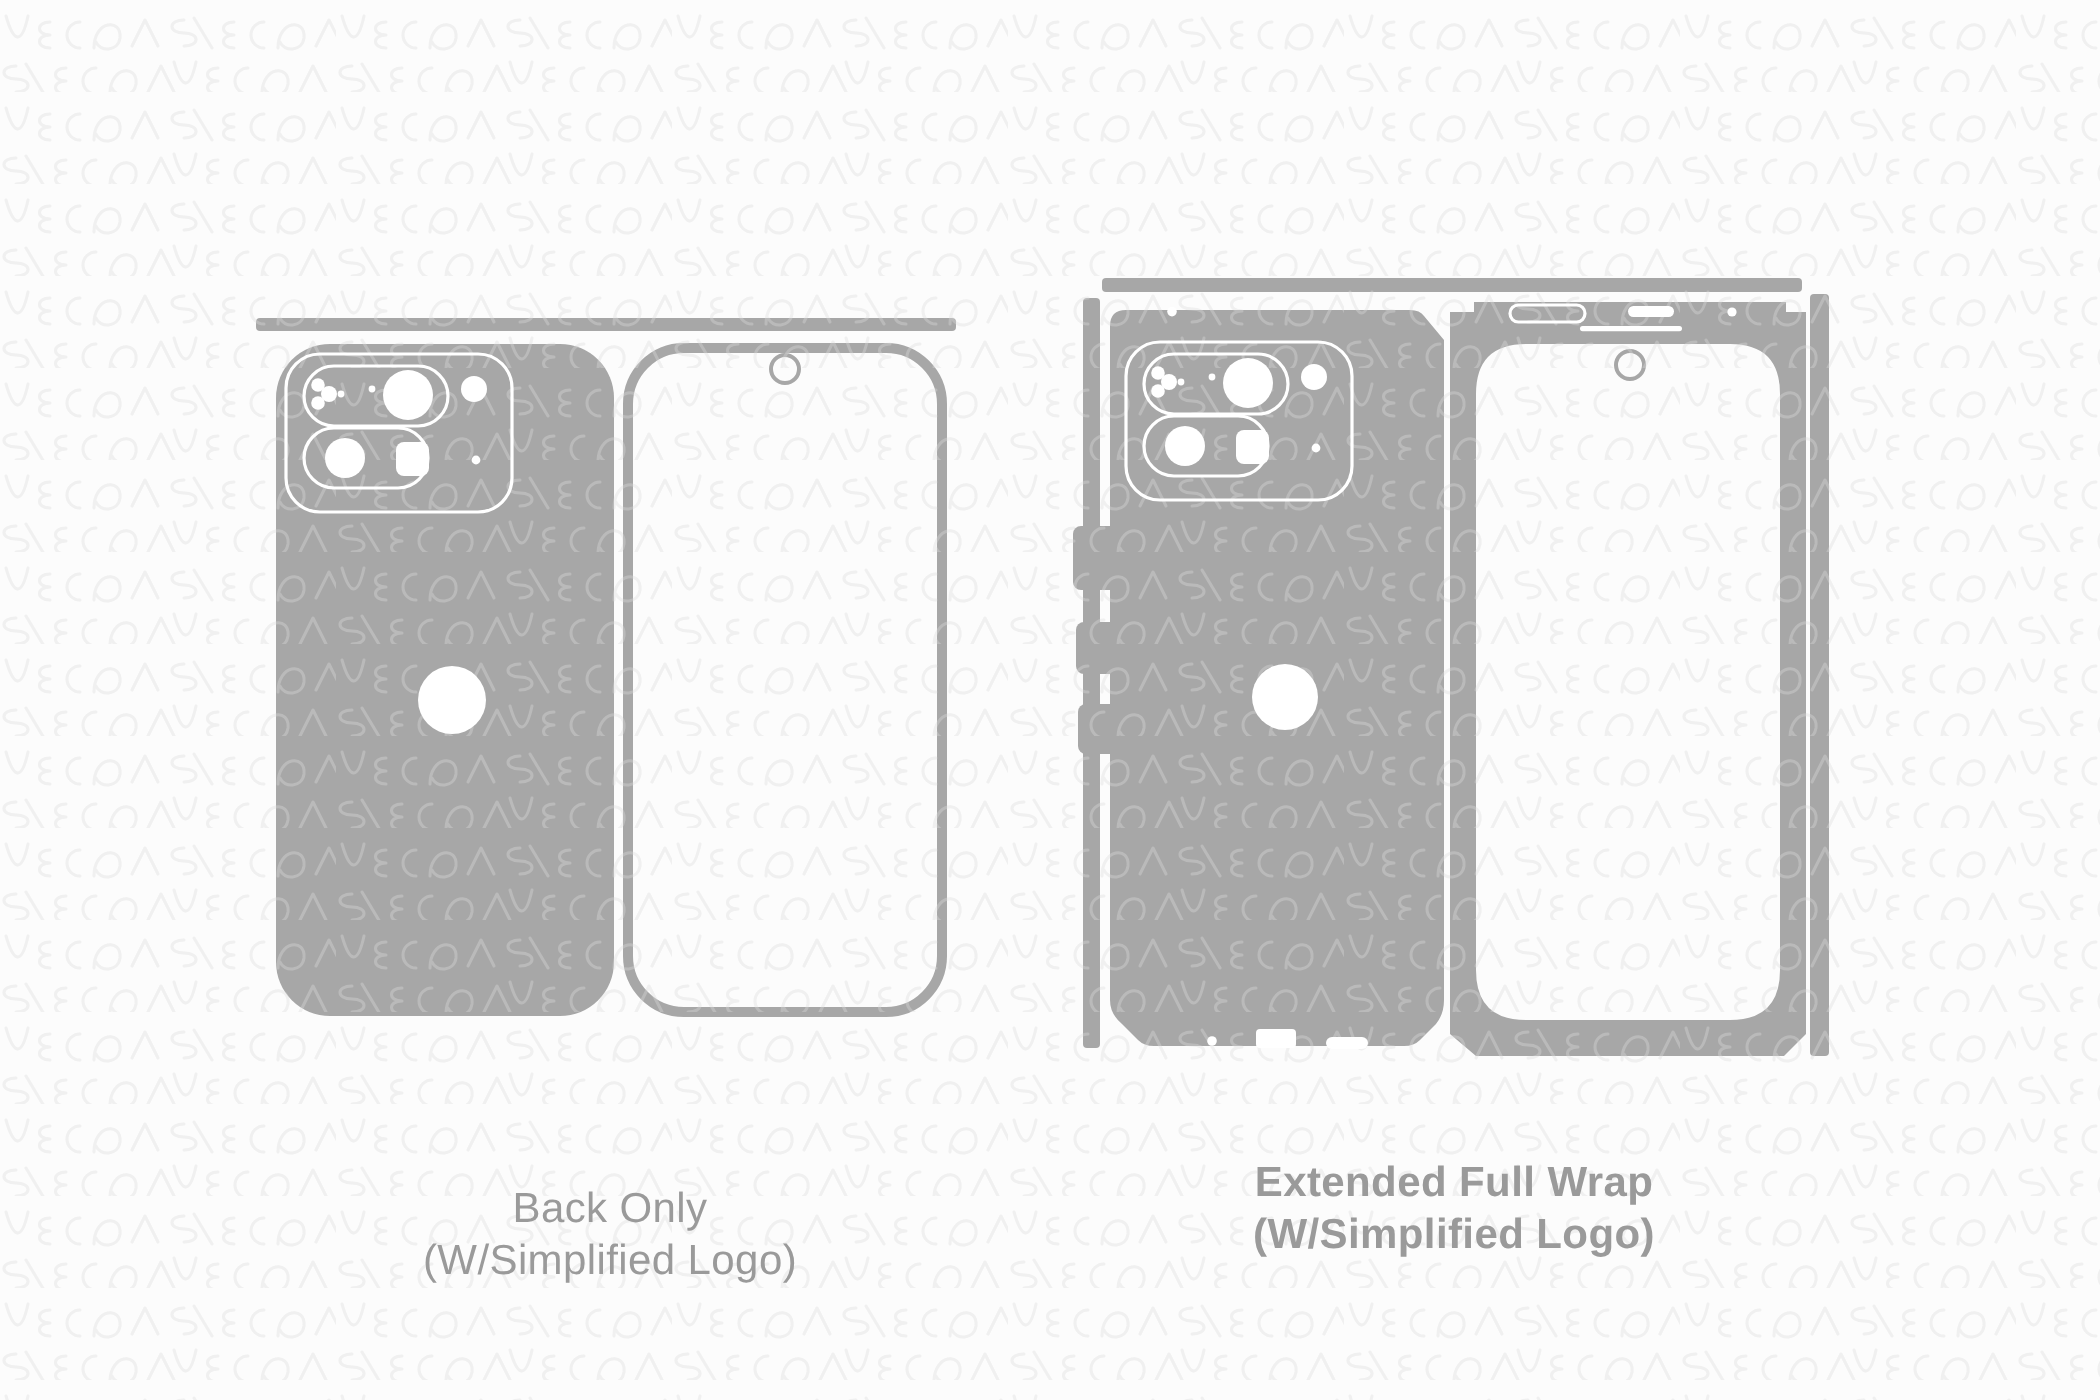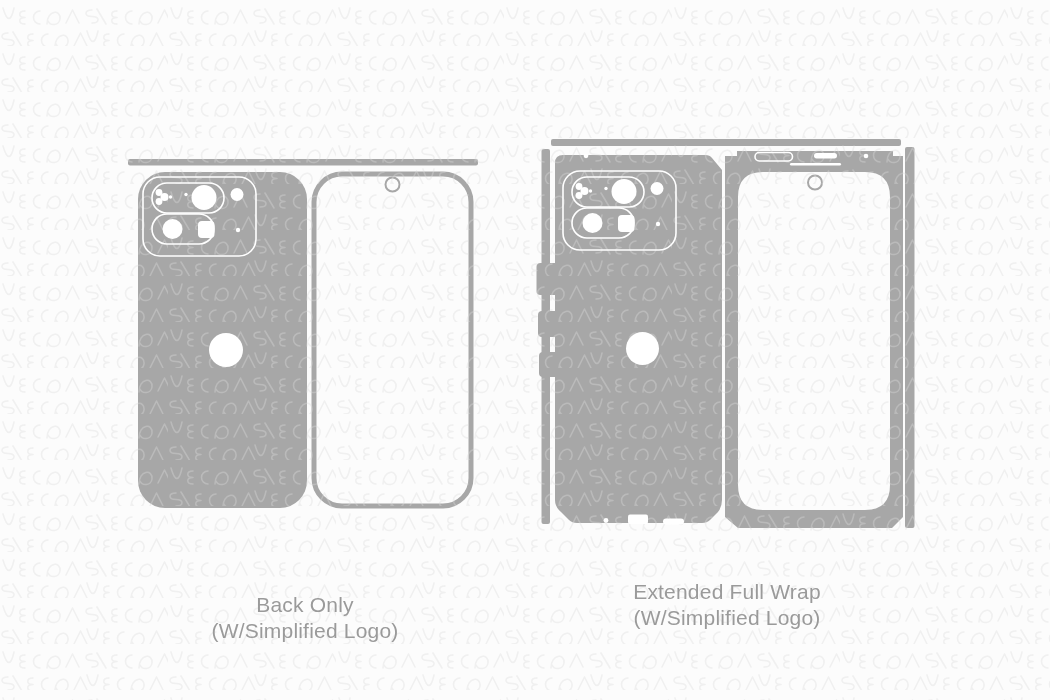--- a/index.html
+++ b/index.html
@@ -26,21 +26,21 @@
   .label {
     position: absolute;
     width: 300px;
     text-align: center;
     color: var(--label-text, #9a9a9a);
     font-size: 21px;
     line-height: 26px;
     letter-spacing: 0.2px;
   }
   #label-left  { left: 155px; top: 592px; }
-  #label-right { left: 577px; top: 579px; }
+  #label-right { left: 577px; top: 579px; font-weight: bold; }
 </style>
 </head>
 <body>
 
 <div class="stage">
 
   <svg width="1050" height="700" viewBox="0 0 1050 700">
     <defs>
 
       <g id="sqrow" fill="none" stroke-width="1.5" stroke-linecap="round" stroke-linejoin="round">

